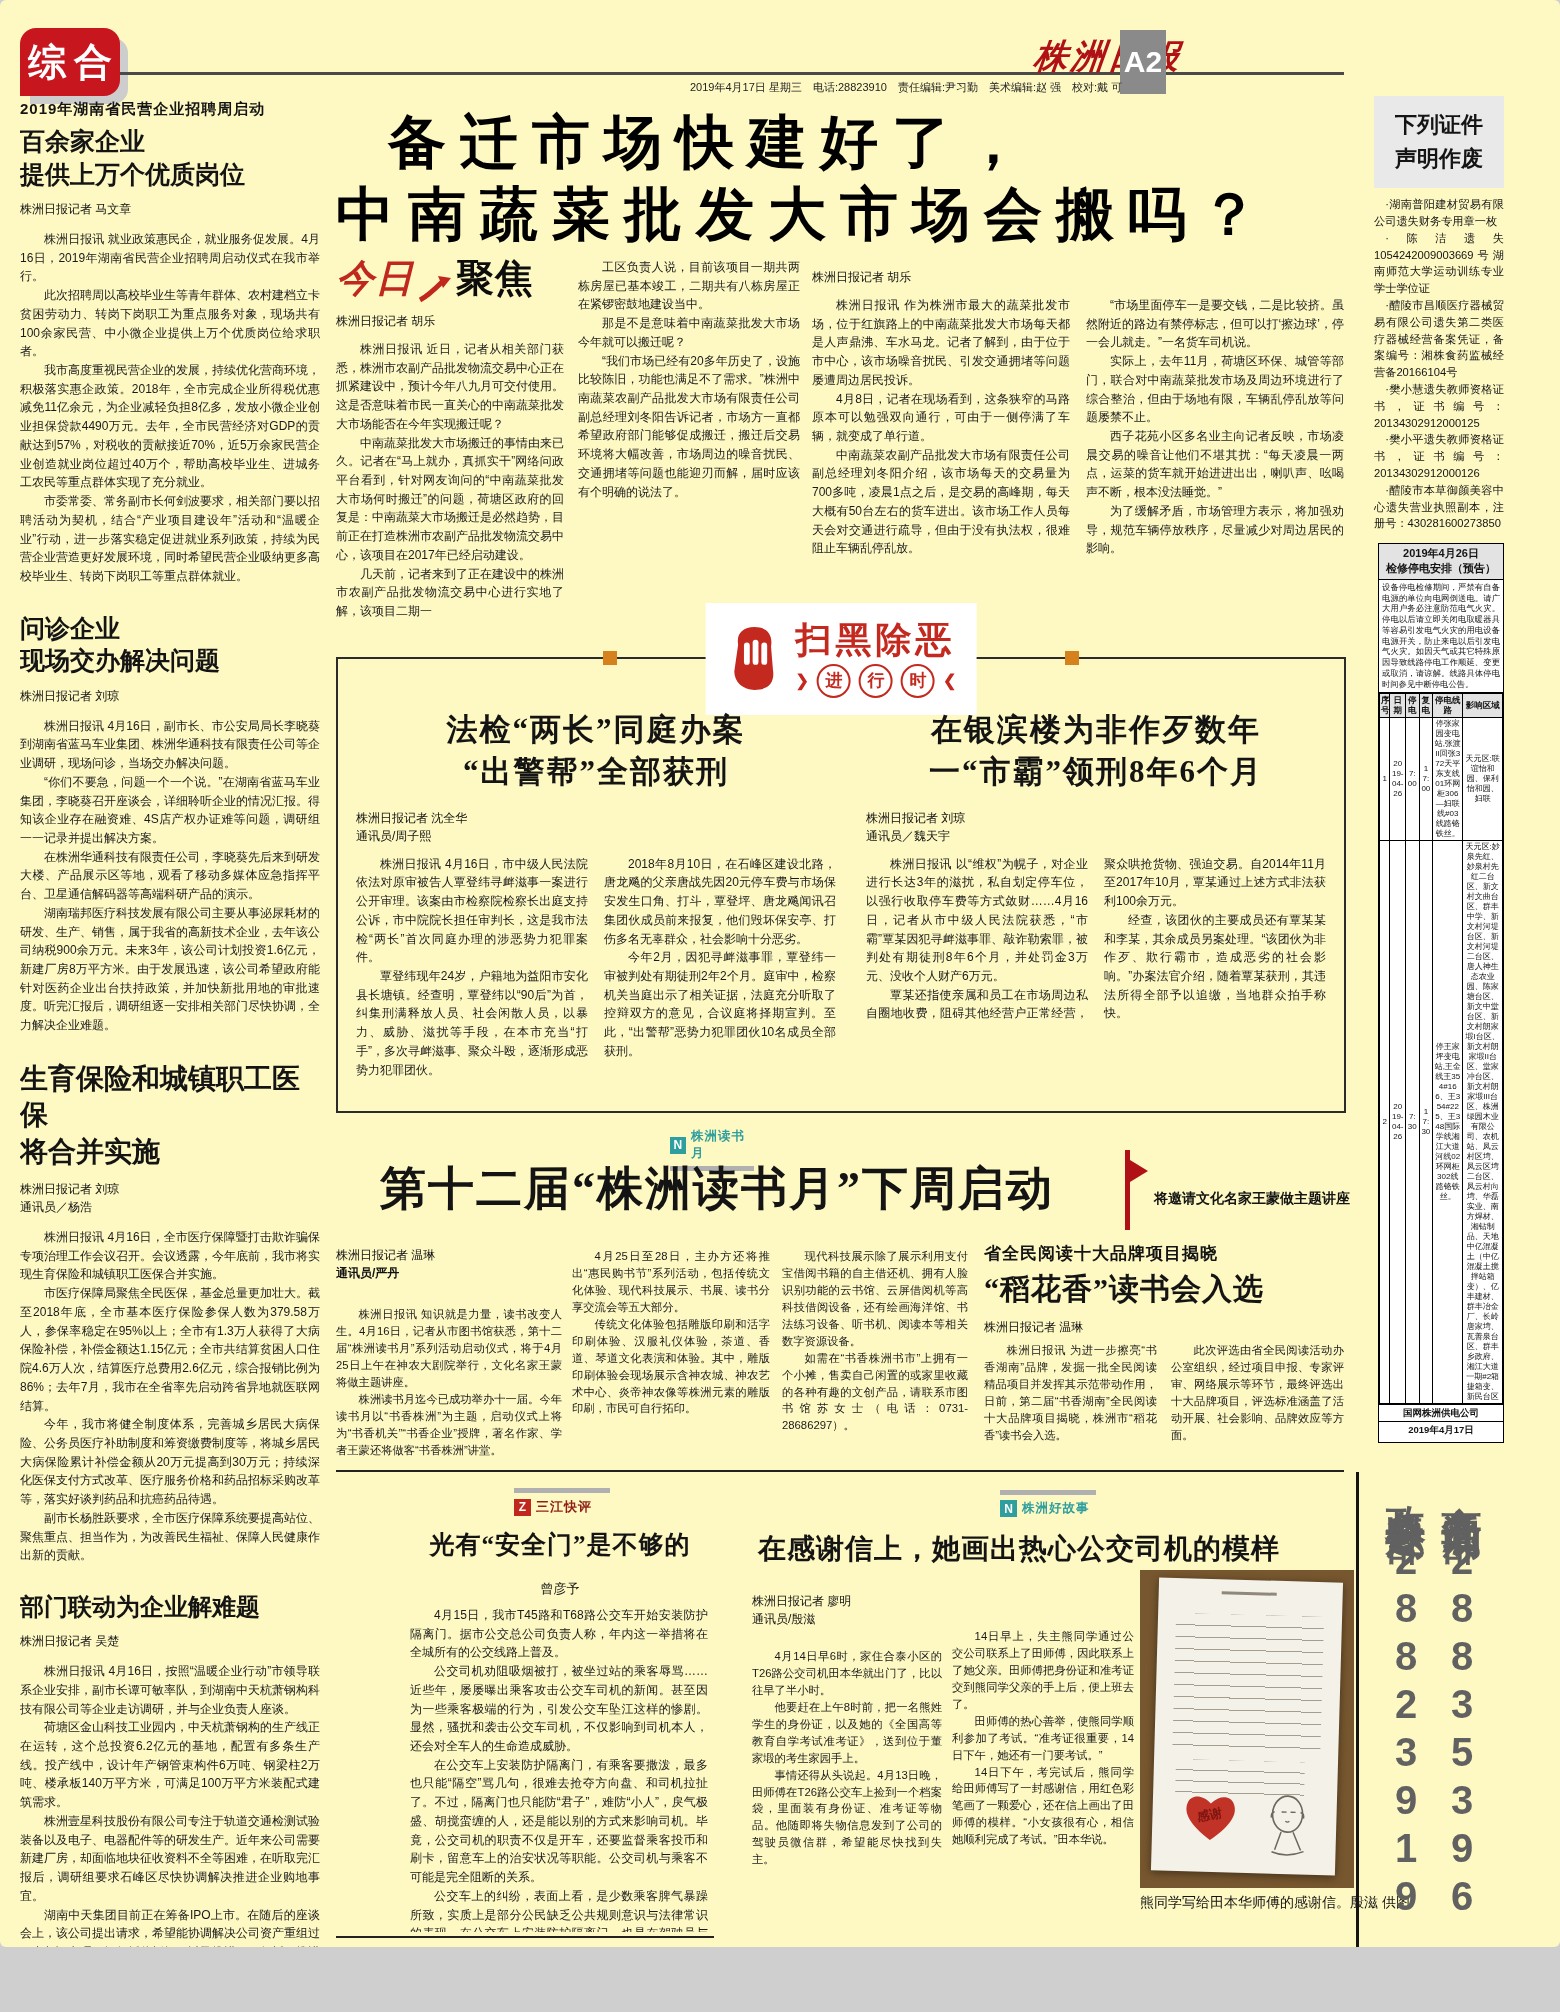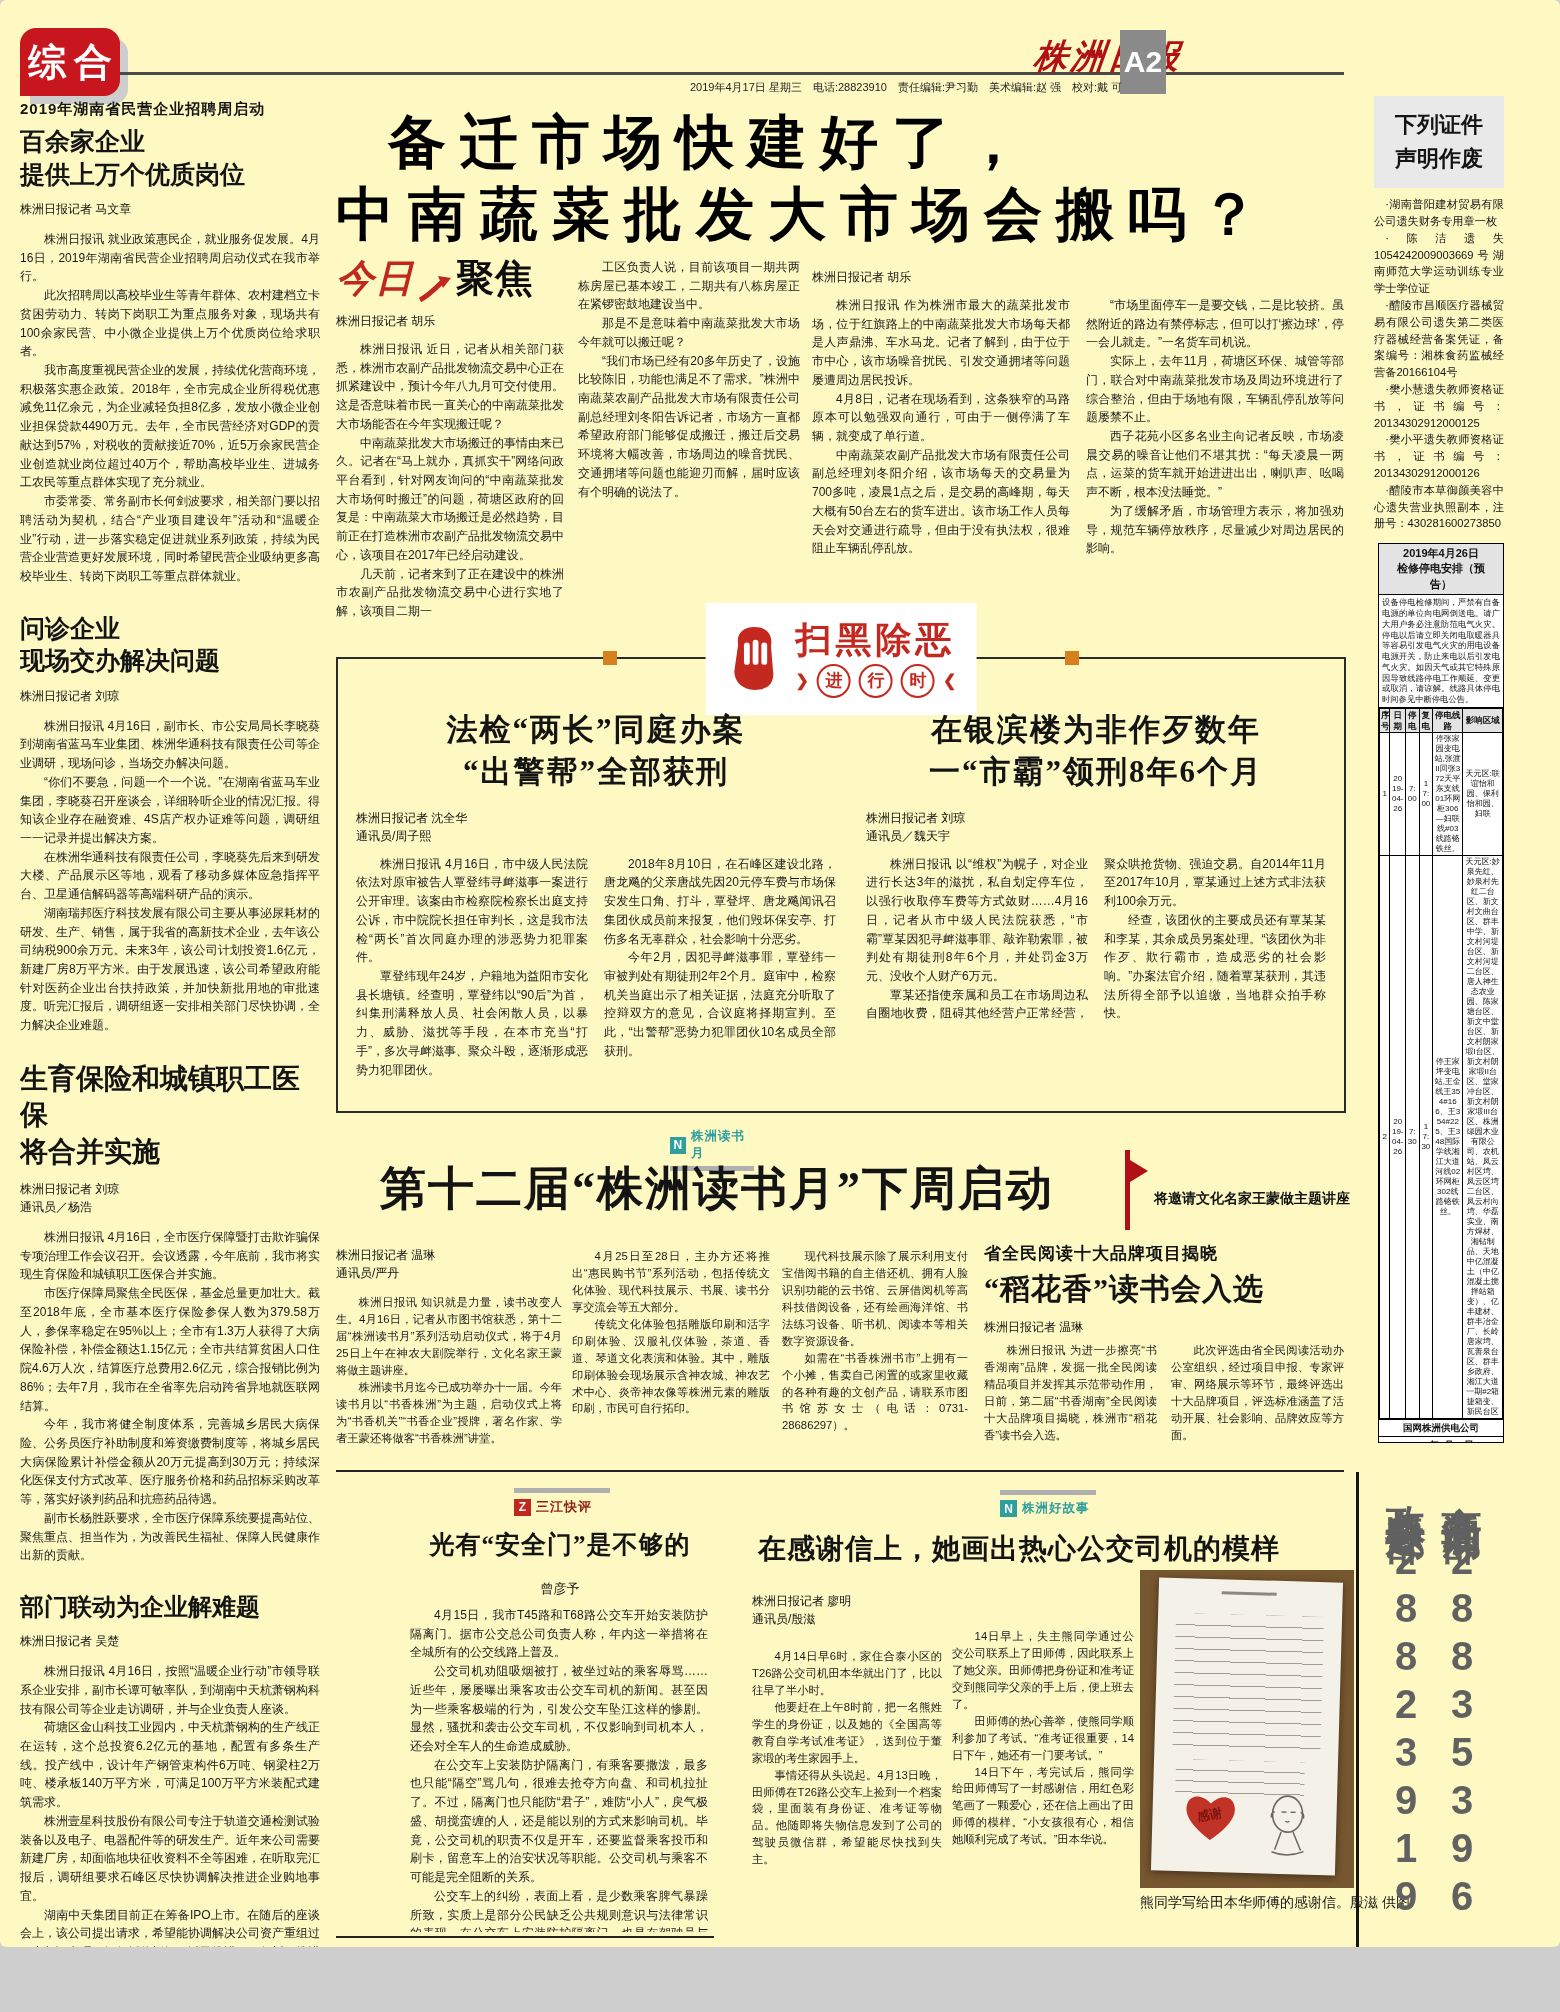--- a/index.html
+++ b/index.html
@@ -54,21 +54,21 @@
   .tag-txt-teal{color:#2f9e9e;font-size:12.5px;font-weight:bold;letter-spacing:1px;}
   .tag-txt-red{color:#8d1f14;font-size:13px;font-weight:bold;letter-spacing:1px;}
   .bar-under{border-bottom:5px solid #b0b0b0;padding-bottom:4px;}
   .bar-over{border-top:5px solid #b0b0b0;padding-top:5px;}
   
   .nt-box{width:130px;background:#e9e9e9;text-align:center;font-size:22px;font-weight:bold;line-height:1.55;padding:12px 0;}
   .nt-items{width:130px;font-size:11.2px;line-height:1.5;margin-top:8px;}
   .nt-items p{text-align:justify;text-indent:1em;}
   .ot{left:1378px;top:543px;width:124px;border:1px solid #000;font-size:8.5px;background:#fff;}
   .ot-hd{background:#e3e3e3;font-weight:bold;font-size:11px;text-align:center;line-height:1.4;
-         border-bottom:1px solid #000;padding:2px 16px;}
+         border-bottom:1px solid #000;padding:2px 0;}
   .ot-notice{padding:2px 3px;text-align:justify;line-height:1.3;border-bottom:1px solid #000;font-size:8.3px;}
   table.ot-t{border-collapse:collapse;width:100%;table-layout:fixed;}
   .ot-t th,.ot-t td{border:1px solid #000;font-size:8px;line-height:1.25;padding:1px;vertical-align:middle;
                     text-align:center;word-break:break-all;}
   .ot-t th{background:#e3e3e3;font-size:8.5px;}
   .ot-f{border-top:1px solid #000;text-align:center;font-weight:bold;font-size:9.5px;line-height:1.5;padding:1px 0;}
   .phones{left:1384px;top:1474px;height:538px;display:flex;gap:12px;overflow:hidden;}
   .vtxt{writing-mode:vertical-rl;text-orientation:upright;font-size:40px;font-weight:bold;color:#616161;
         letter-spacing:4px;line-height:1.1;}
   
@@ -259,21 +259,21 @@
   </div>
   <div class="abs hl-serif" style="left:380px;top:1158px;width:760px;font-size:46px;letter-spacing:2px;">第十二届“株洲读书月”下周启动</div>
   <svg class="abs" style="left:1122px;top:1150px;" width="26" height="80" viewBox="0 0 26 80">
     <rect x="3" y="0" width="5" height="80" fill="#b01116"></rect>
     <path d="M8 10 L26 21 L8 32 Z" fill="#b01116"></path>
   </svg>
   <div class="abs flag-sub" style="left:1154px;top:1190px;">将邀请文化名家王蒙做主题讲座</div>
 
   <div class="abs ovh" style="left:336px;top:1246px;width:226px;height:214px;">
     <div class="byline">株洲日报记者 温琳</div>
-    <div class="byline" style="margin-bottom:12px;">通讯员/严丹</div>
+    <div class="byline" style="margin-bottom:24px;font-weight:bold;">通讯员/严丹</div>
     <div class="body sm">
         <p>株洲日报讯 知识就是力量，读书改变人生。4月16日，记者从市图书馆获悉，第十二届“株洲读书月”系列活动启动仪式，将于4月25日上午在神农大剧院举行，文化名家王蒙将做主题讲座。</p>
         <p>株洲读书月迄今已成功举办十一届。今年读书月以“书香株洲”为主题，启动仪式上将为“书香机关”“书香企业”授牌，著名作家、学者王蒙还将做客“书香株洲”讲堂。</p>
       </div>
   </div>
   <div class="abs ovh body sm" style="left:572px;top:1248px;width:198px;height:212px;">
       <p>4月25日至28日，主办方还将推出“惠民购书节”系列活动，包括传统文化体验、现代科技展示、书展、读书分享交流会等五大部分。</p>
       <p>传统文化体验包括雕版印刷和活字印刷体验、汉服礼仪体验，茶道、香道、琴道文化表演和体验。其中，雕版印刷体验会现场展示含神农城、神农艺术中心、炎帝神农像等株洲元素的雕版印刷，市民可自行拓印。</p>
     </div>
   <div class="abs ovh body sm" style="left:782px;top:1248px;width:186px;height:212px;">

